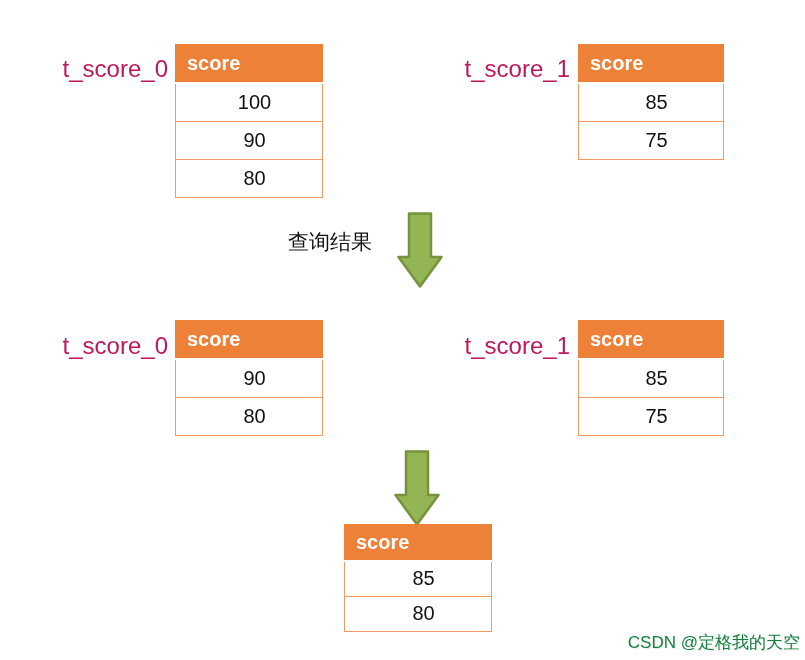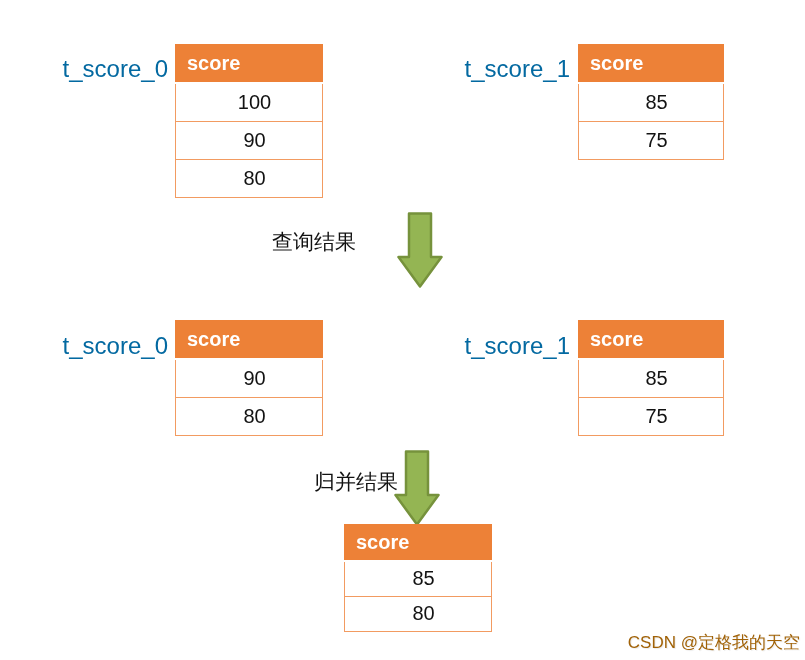--- a/index.html
+++ b/index.html
@@ -11,21 +11,21 @@
   .canvas {
     position: relative;
     width: 805px;
     height: 660px;
     background: #ffffff;
     overflow: hidden;
   }
   .tbl-label {
     position: absolute;
     font-size: 24px;
-    color: #0369a1;
+    color: #be185d;
     text-align: right;
     white-space: nowrap;
   }
   table.score-table {
     position: absolute;
     border-collapse: collapse;
     table-layout: fixed;
     background: #fca5a5;
     font-size: 20px;
   }
@@ -56,21 +56,21 @@
     position: absolute;
     font-size: 21px;
     color: #111111;
     text-align: right;
     white-space: nowrap;
   }
   .arrow-wrap { position: absolute; }
   .watermark {
     position: absolute;
     font-size: 17px;
-    color: #a16207;
+    color: #15803d;
     text-shadow: 1px 1px 1px #ebebeb;
     white-space: nowrap;
   }
 </style>
 </head>
 <body>
 
 <div class="canvas">
 
   <div class="tbl-label" style="left:40px; top:55px; width:128px;">t_score_0</div>
@@ -105,21 +105,21 @@
     <tbody>
       <tr>
         <td>85</td>
         </tr>
       <tr>
         <td>75</td>
         </tr>
     </tbody>
   </table>
 
-  <div class="step-caption" style="left:236px; top:228px; width:120px;">查询结果</div>
+  <div class="step-caption" style="left:252px; top:228px; width:120px;">查询结果</div>
 
   <div class="arrow-wrap" style="left:397px; top:212px;">
     <svg width="46" height="76" viewBox="0 0 46 76">
       <polygon points="12,1.5 34,1.5 34,45 44.5,45 23,74.5 1.5,45 12,45" fill="#94B553" stroke="#76923C" stroke-width="2.5" stroke-linejoin="round"></polygon>
     </svg>
   </div>
 
   <div class="tbl-label" style="left:40px; top:332px; width:128px;">t_score_0</div>
 
   <table class="score-table" style="left:175px; top:320px; width:148px;">
@@ -149,21 +149,20 @@
     <tbody>
       <tr>
         <td>85</td>
         </tr>
       <tr>
         <td>75</td>
         </tr>
     </tbody>
   </table>
 
-  <div class="step-caption" style="left:278px; top:468px; width:120px;">归并结果</div>
 
   <div class="arrow-wrap" style="left:394px; top:450px;">
     <svg width="46" height="76" viewBox="0 0 46 76">
       <polygon points="12,1.5 34,1.5 34,45 44.5,45 23,74.5 1.5,45 12,45" fill="#94B553" stroke="#76923C" stroke-width="2.5" stroke-linejoin="round"></polygon>
     </svg>
   </div>
 
   <table class="score-table small" style="left:344px; top:524px; width:148px;">
     <thead>
       <tr>

